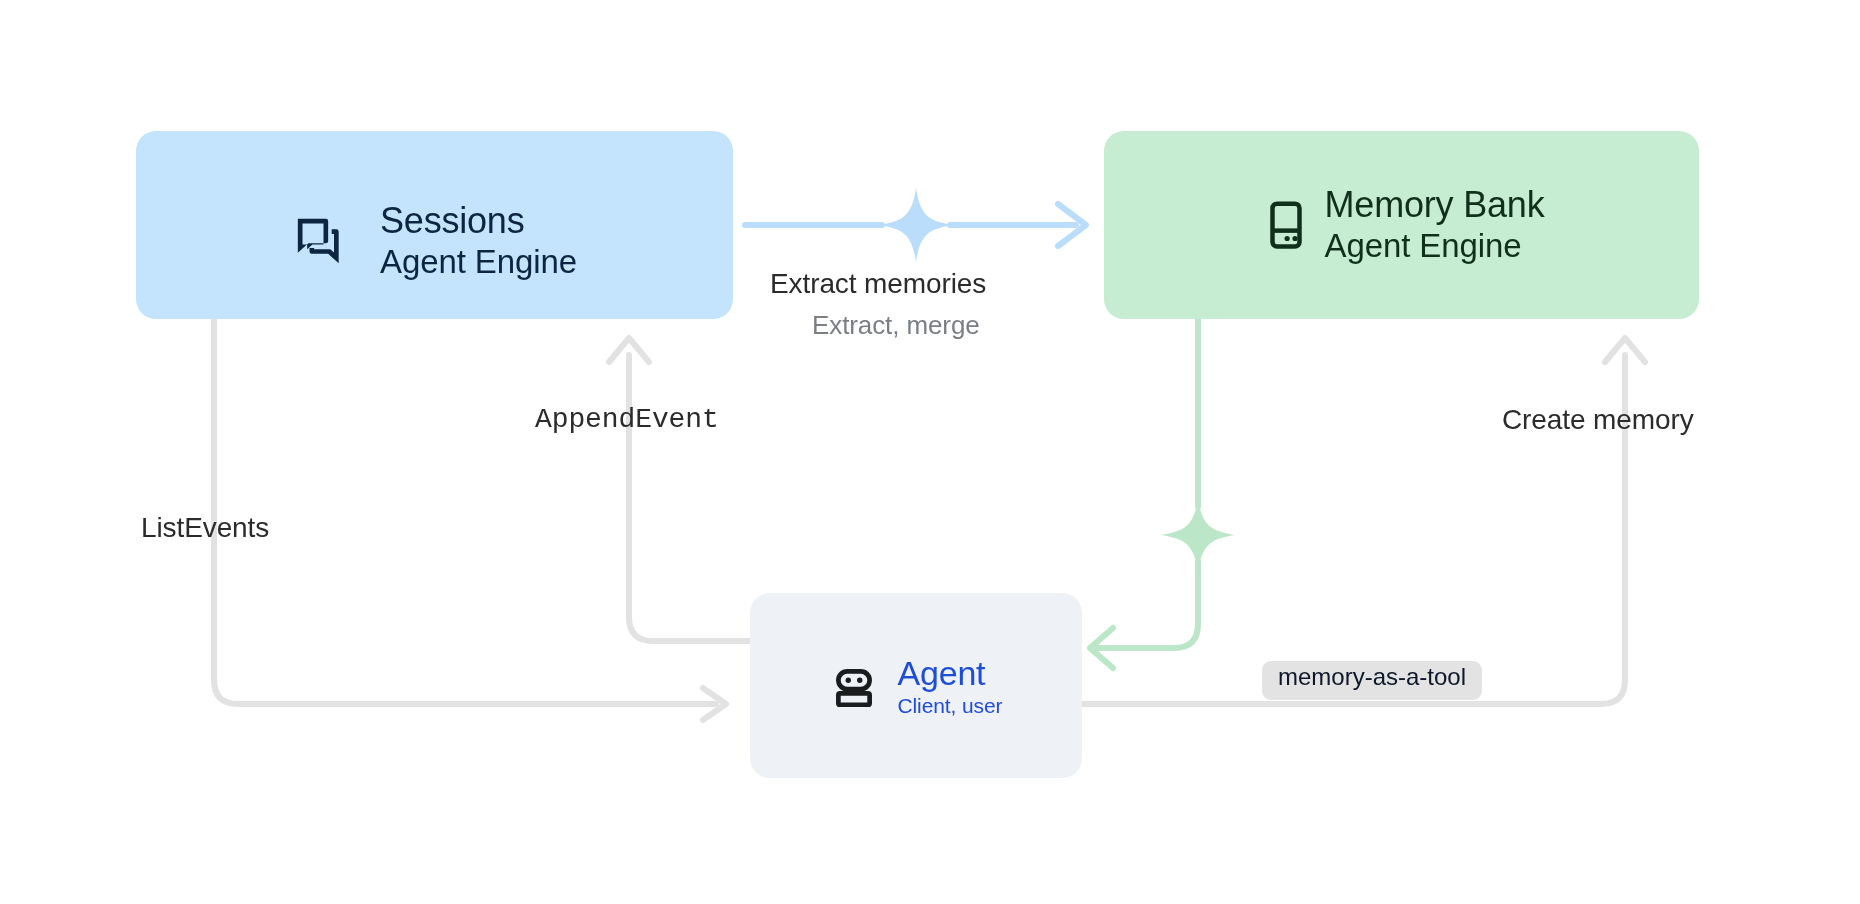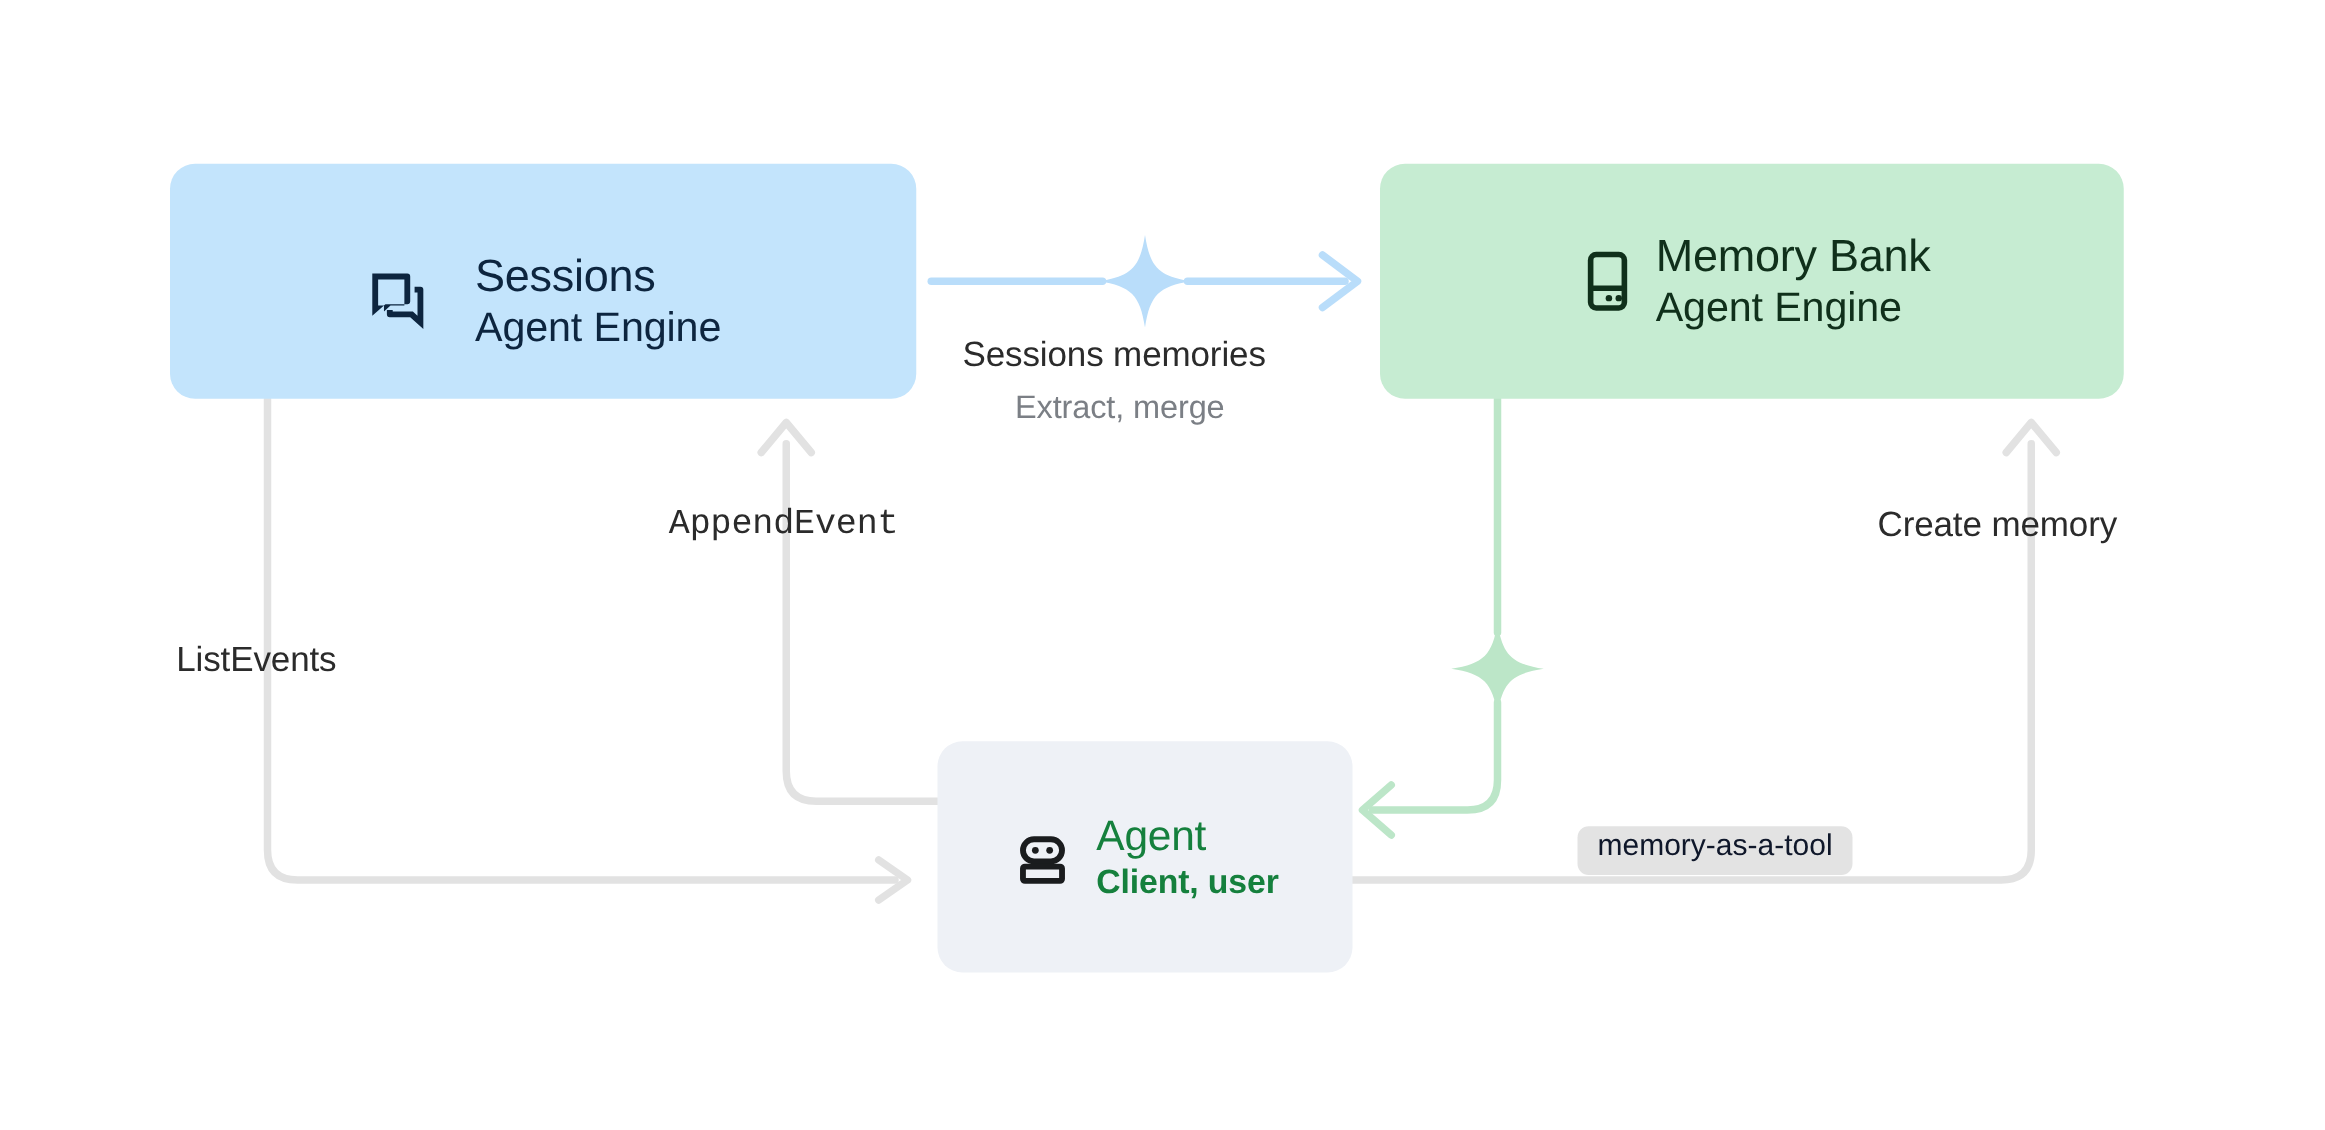--- a/index.html
+++ b/index.html
@@ -89,24 +89,24 @@
 
   
   #node-agent {
     left: 750px;
     top: 593px;
     width: 332px;
     height: 185px;
     background: #eef1f6;
   }
   #node-agent .node-title,
-  #node-agent .node-sub { color: #15803d; }
+  #node-agent .node-sub { color: #1d4ed8; }
   #node-agent .node-inner { gap: 18px; }
   #node-agent .node-title { font-size: 34px; }
-  #node-agent .node-sub { font-size: 27px; font-weight: bold; }
+  #node-agent .node-sub { font-size: 21px; }
 
   
   .edge-label {
     position: absolute;
     font-size: 28px;
     color: #2b2b2b;
     white-space: nowrap;
     letter-spacing: -0.1px;
   }
   .edge-sublabel {
@@ -226,21 +226,21 @@
           <rect x="9" y="31" width="30" height="11" rx="1.5" ry="1.5" fill="none" stroke="#1a1c1e" stroke-width="4.5"></rect>
         </svg>
       </span>
       <span class="node-text">
         <span class="node-title">Agent</span>
         <span class="node-sub">Client, user</span>
       </span>
     </div>
   </div>
 
-  <div class="edge-label" id="label-generate">Sessions memories</div>
+  <div class="edge-label" id="label-generate">Extract memories</div>
   <div class="edge-sublabel" id="sublabel-generate">Extract, merge</div>
 
 
   <div class="edge-label" id="label-append">AppendEvent</div>
 
   <div class="edge-label" id="label-listevents">ListEvents</div>
 
   <div class="edge-label" id="label-create">Create memory</div>
 
   <div class="badge" id="badge-tool">memory-as-a-tool</div>

